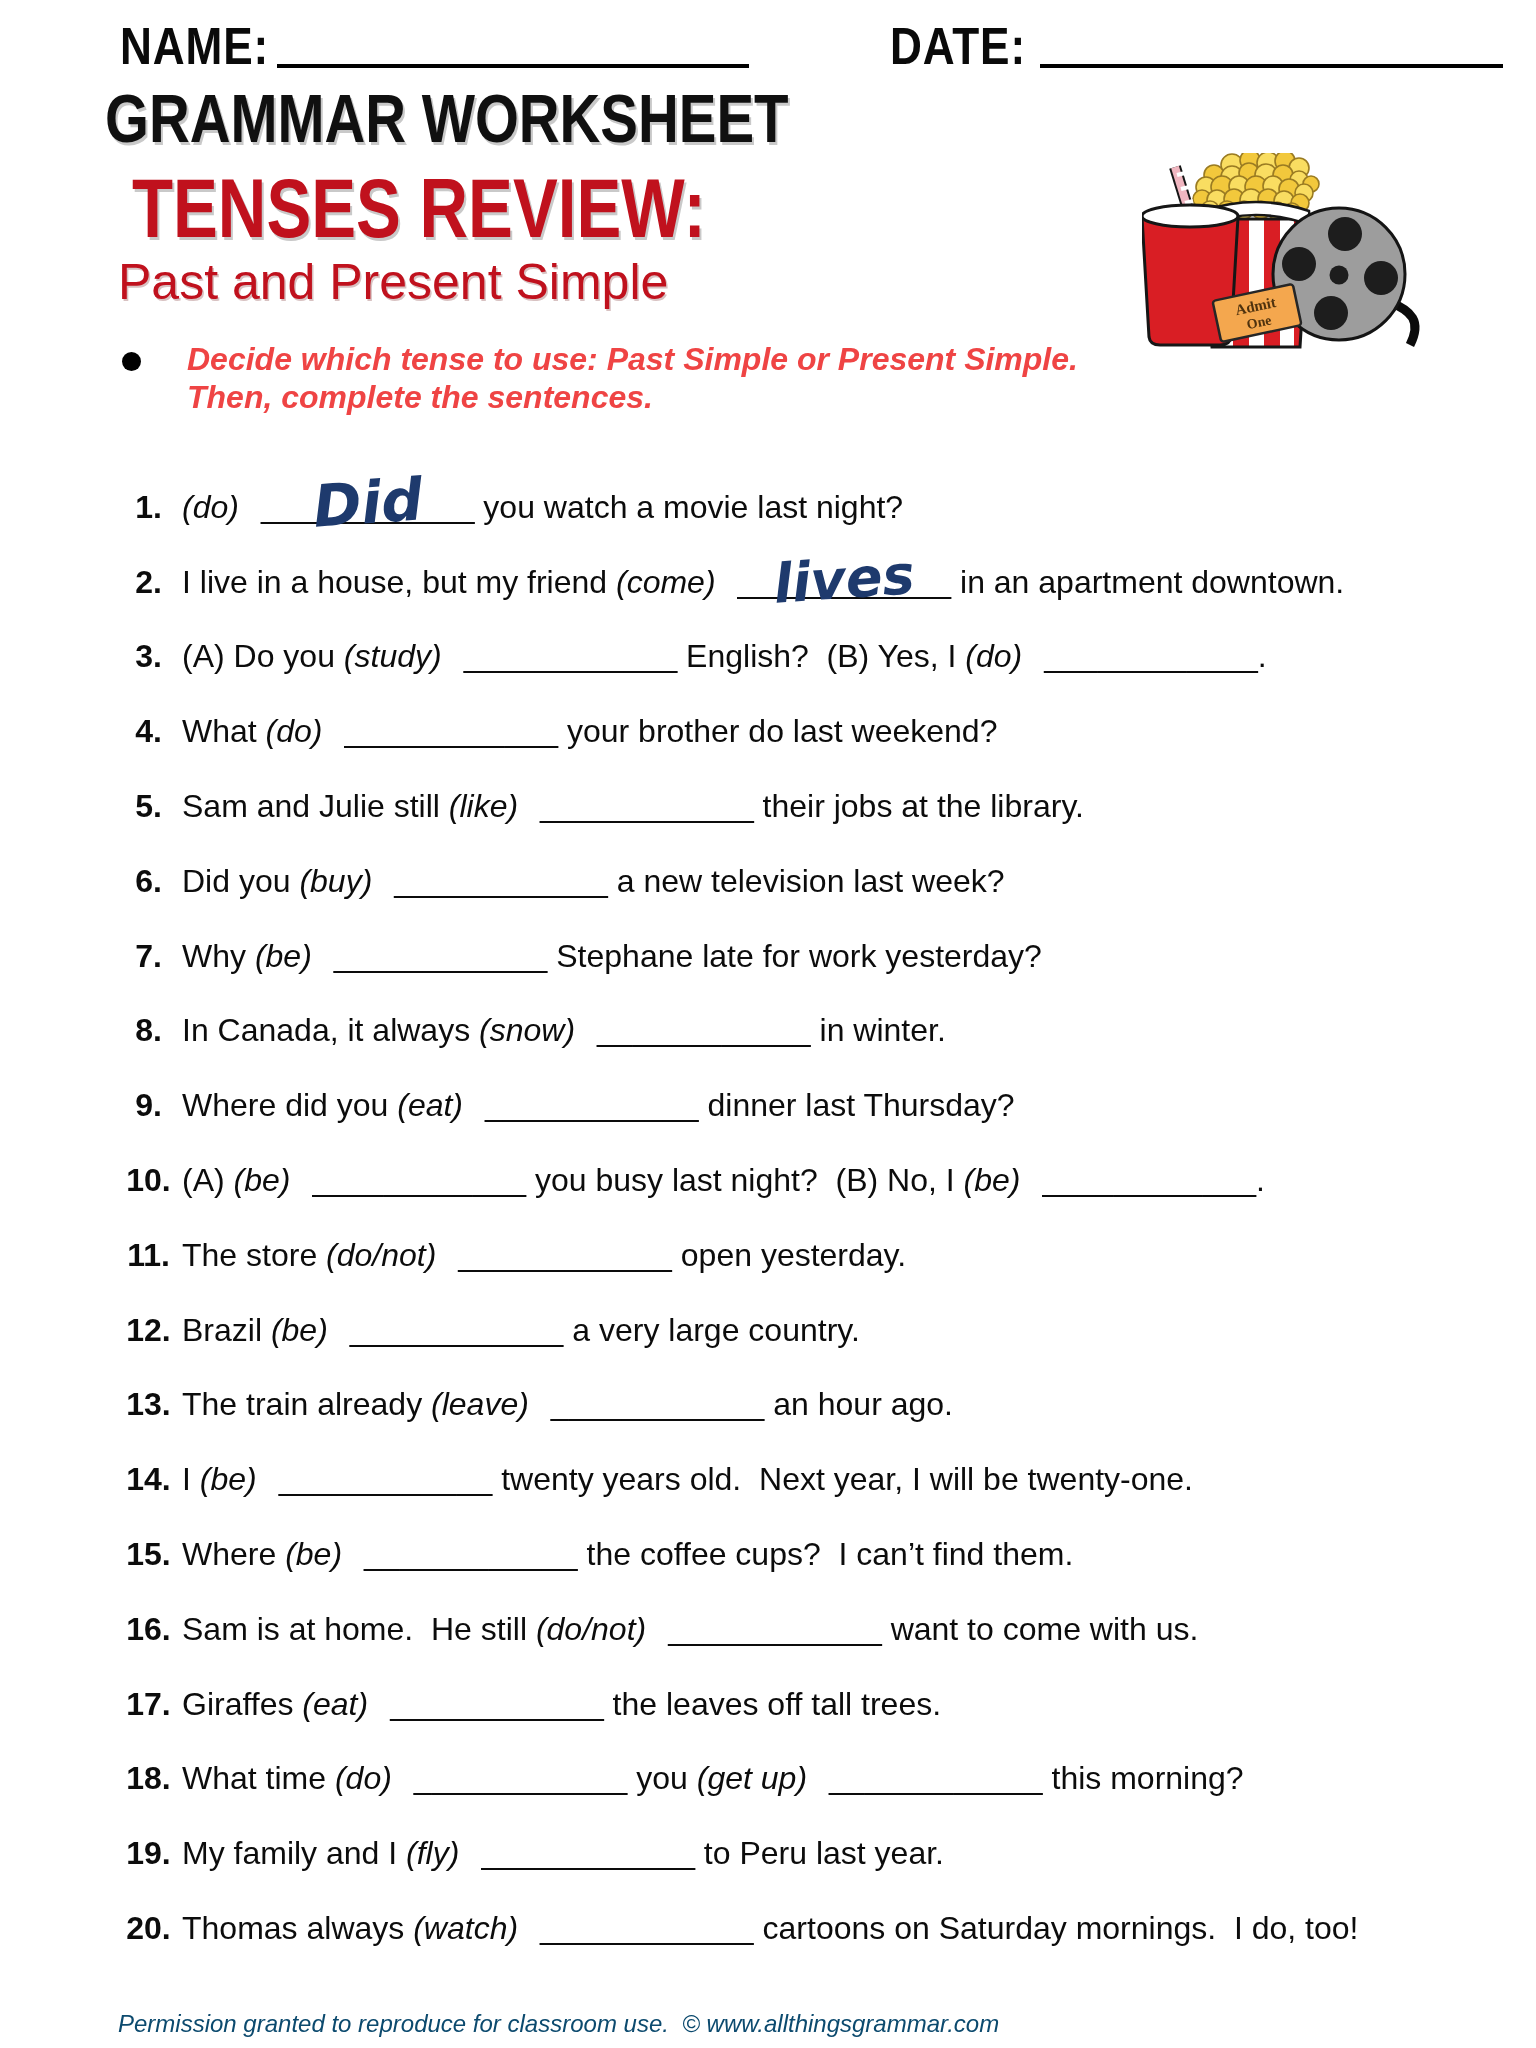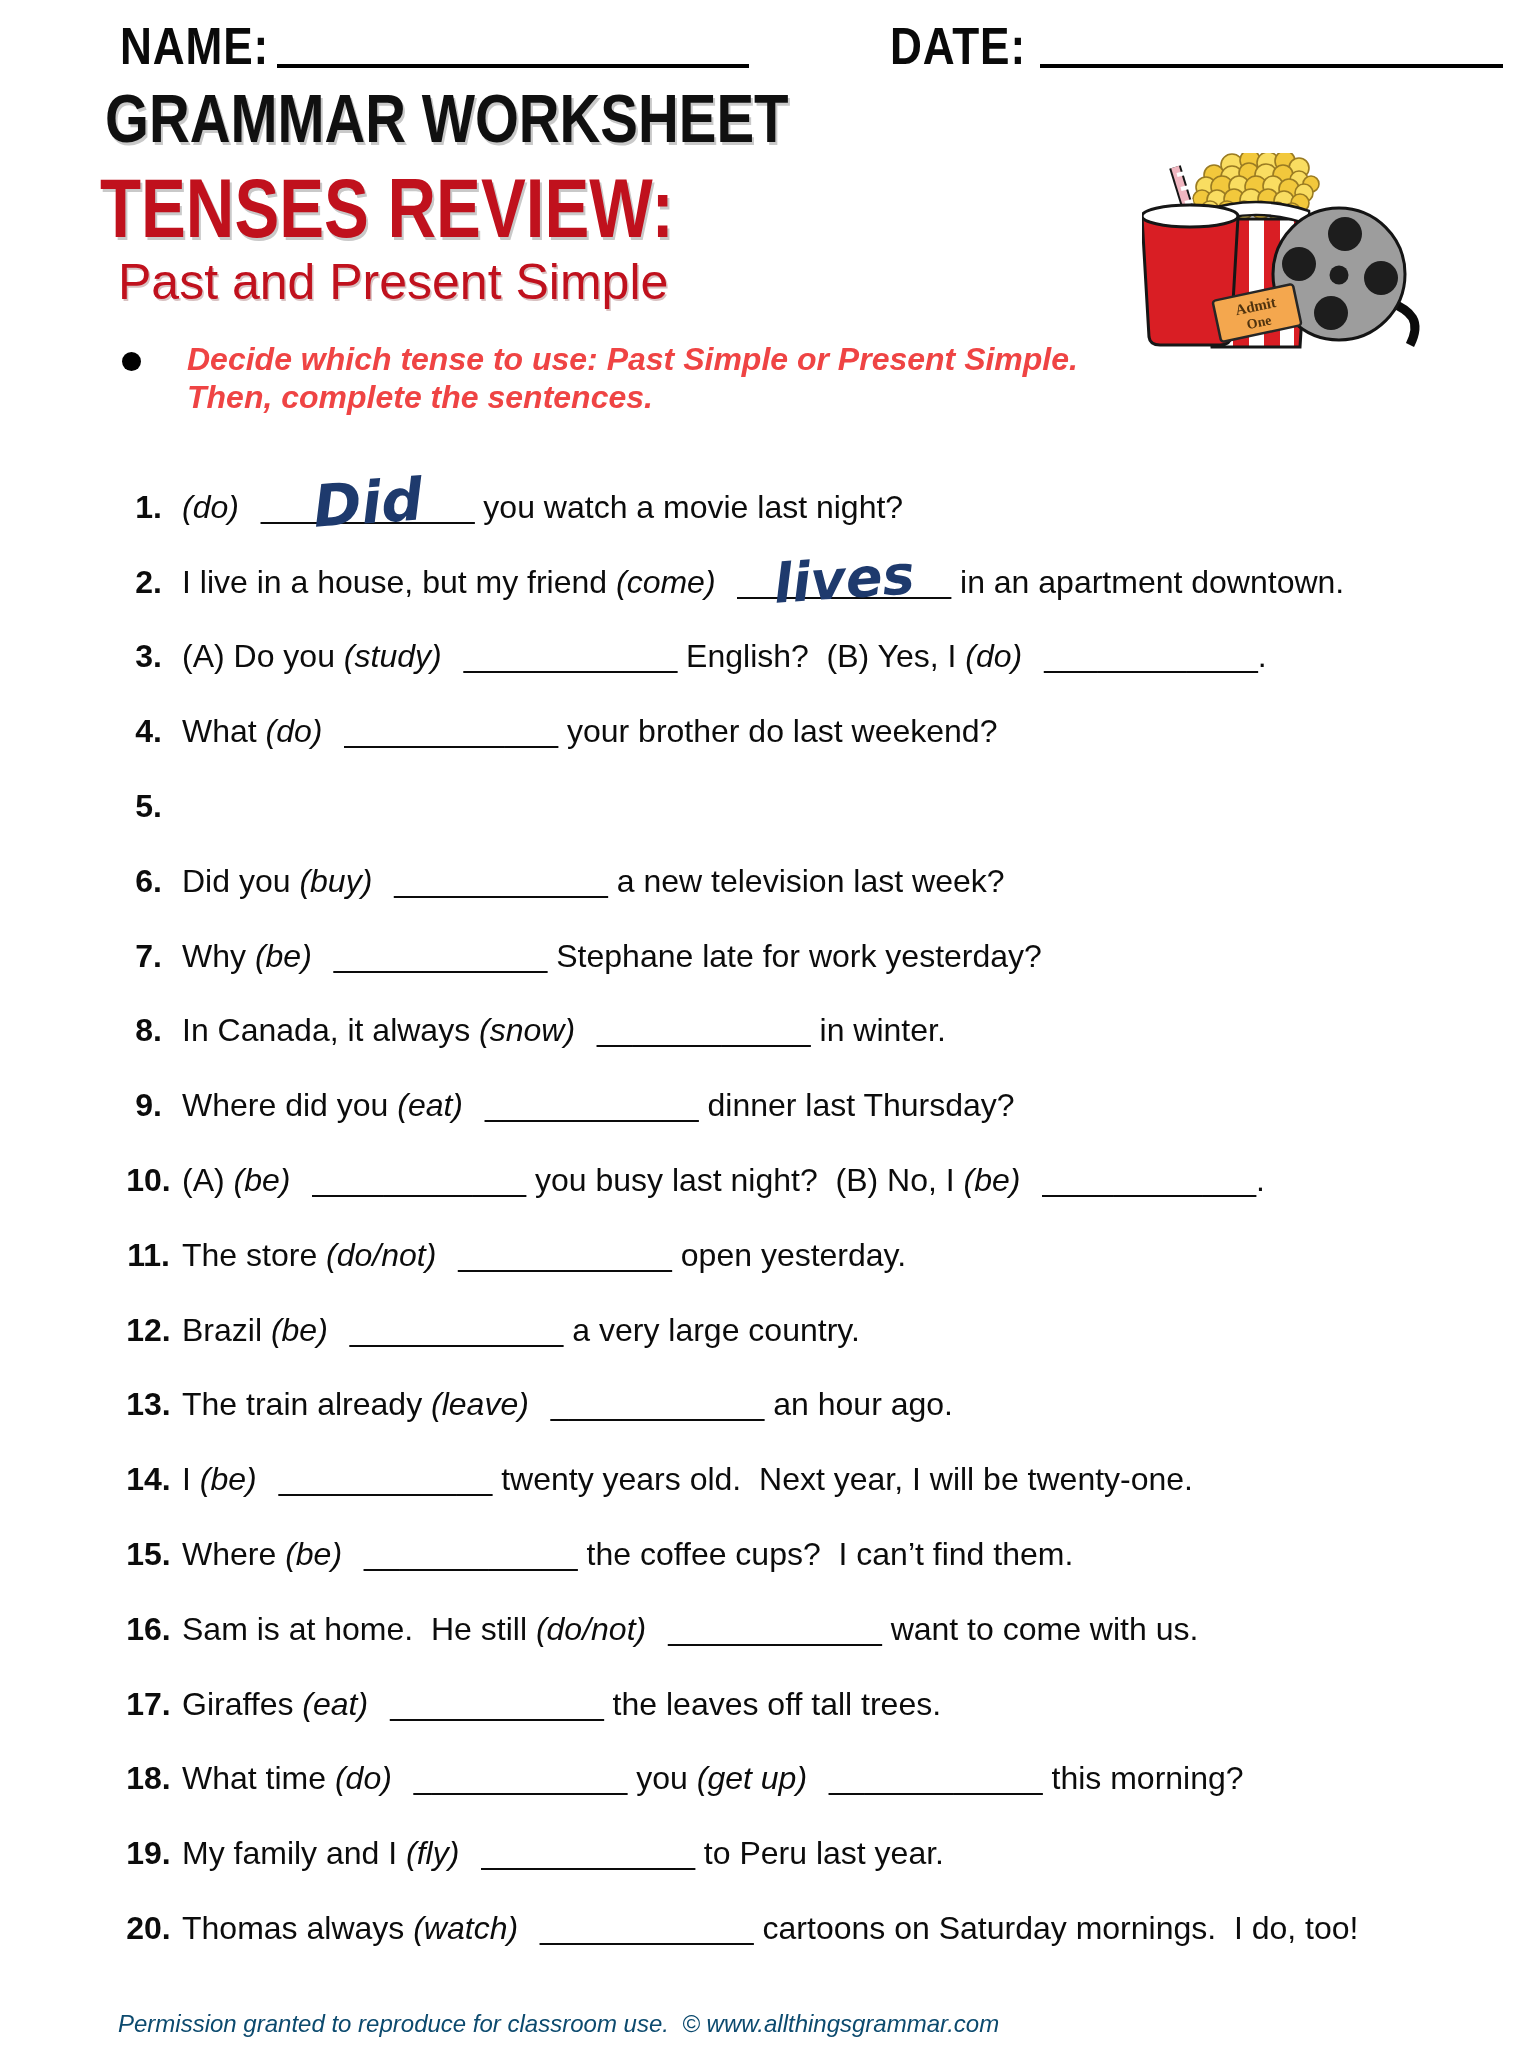--- a/index.html
+++ b/index.html
@@ -48,21 +48,21 @@
 
 <span class="abs hdr-label" style="left:120px; top:20px;">NAME:</span>
 <div class="abs write-line" style="left:277px; top:64px; width:472px;"></div>
 
 <span class="abs hdr-label" style="left:890px; top:20px;">DATE:</span>
 <div class="abs write-line" style="left:1040px; top:64px; width:463px;"></div>
 
 <div class="abs" style="left:105px; top:84px;">
   <span class="big-title" id="grammar-title">GRAMMAR WORKSHEET</span>
 </div>
-<div class="abs" style="left:100px; top:166px;">
+<div class="abs" style="left:132px; top:166px;">
   <span class="big-title" id="tenses-title" style="color:#c0111d;">TENSES REVIEW:</span>
 </div>
 <div class="abs" style="left:118px; top:257px;">
   <span id="subtitle" style="color:#c0111d;">Past and Present Simple</span>
 </div>
 
 <div class="abs bullet" style="left:122px; top:352px;"></div>
 <div class="abs" style="left:187px; top:340px;">
   <div class="instruction">Decide which tense to use: Past Simple or Present Simple.</div>
   <div class="instruction">Then, complete the sentences.</div>
@@ -162,20 +162,21 @@
     <div class="q-row">
       <span class="q-num">3.</span>
       <span class="q-content"><span class="txt">(A) Do you </span><span class="hint">(study)</span><span class="blank">____________</span><span class="txt"> English?  (B) Yes, I </span><span class="hint">(do)</span><span class="blank">____________</span><span class="txt">.</span></span>
     </div>
     <div class="q-row">
       <span class="q-num">4.</span>
       <span class="q-content"><span class="txt">What </span><span class="hint">(do)</span><span class="blank">____________</span><span class="txt"> your brother do last weekend?</span></span>
     </div>
     <div class="q-row">
       <span class="q-num">5.</span>
+      <span class="q-content"><span class="txt">Sam and Julie still </span><span class="hint">(like)</span><span class="blank">____________</span><span class="txt"> their jobs at the library.</span></span>
     </div>
     <div class="q-row">
       <span class="q-num">6.</span>
       <span class="q-content"><span class="txt">Did you </span><span class="hint">(buy)</span><span class="blank">____________</span><span class="txt"> a new television last week?</span></span>
     </div>
     <div class="q-row">
       <span class="q-num">7.</span>
       <span class="q-content"><span class="txt">Why </span><span class="hint">(be)</span><span class="blank">____________</span><span class="txt"> Stephane late for work yesterday?</span></span>
     </div>
     <div class="q-row">

